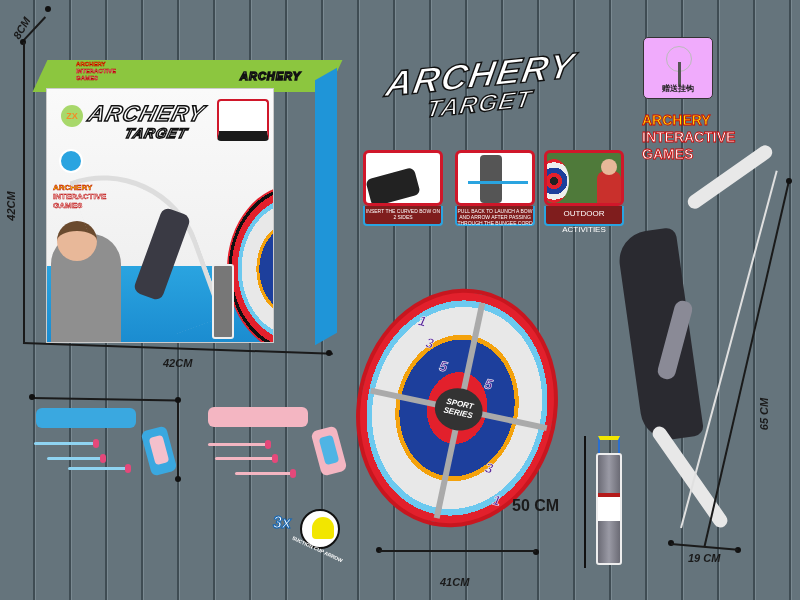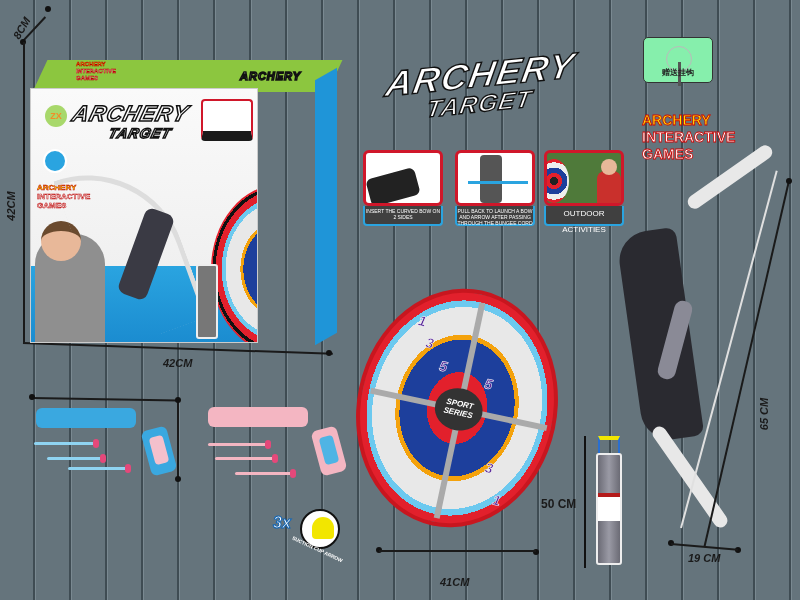--- a/index.html
+++ b/index.html
@@ -21,21 +21,21 @@
 
   
   .box {
     position: absolute; left: 30px; top: 60px; width: 305px; height: 280px;
   }
   .box-top {
     position: absolute; left: 10px; top: 0; width: 295px; height: 32px;
     background: #8cc63f; transform: skewX(-25deg);
   }
   .box-front {
-    position: absolute; left: 0; top: 28px; width: 228px; height: 255px;
+    position: absolute; left: 16px; top: 28px; width: 228px; height: 255px;
     background: linear-gradient(180deg, #fafafa 0%, #f0f0f0 70%, #2aa4e0 70%, #1b8cd0 100%);
     border: 1px solid #ccc; overflow: hidden;
   }
   .box-side {
     position: absolute; left: 285px; top: 14px; width: 22px; height: 265px;
     background: #1f95d8; transform: skewY(-30deg);
   }
   .title-logo {
     position: absolute; font-weight: 900; font-style: italic; color: #fff;
     -webkit-text-stroke: 1.5px #111; letter-spacing: 1px;
@@ -48,29 +48,29 @@
     position: absolute; border-radius: 50%;
   }
   .panel {
     position: absolute; width: 80px; height: 78px;
   }
   .panel .img {
     width: 80px; height: 56px; border: 3px solid #d0172a; border-radius: 6px; background: #fff;
     position: relative; overflow: hidden;
   }
   .panel .cap {
-    width: 80px; height: 20px; background: #404040; border: 2px solid #2aa4e0; border-top: none;
+    width: 80px; height: 20px; background: #7f1d1d; border: 2px solid #2aa4e0; border-top: none;
     color: #fff; font-size: 5px; text-align: center; line-height: 6px; padding-top: 2px;
     border-radius: 0 0 4px 4px;
   }
   .panel .cap.big { font-size: 8px; line-height: 16px; padding-top: 0; }
 
   .hook-card {
-    position: absolute; left: 643px; top: 37px; width: 70px; height: 46px;
-    background: #86efac; border-radius: 5px; border: 1px solid #333;
+    position: absolute; left: 643px; top: 37px; width: 70px; height: 62px;
+    background: #f0abfc; border-radius: 5px; border: 1px solid #333;
   }
   .hook-card .cap { position: absolute; bottom: 4px; width: 100%; text-align: center; font-size: 8px; color: #222; font-weight: bold; }
 
   .big-tag { position: absolute; left: 642px; top: 112px; font-weight: bold; font-size: 14px; line-height: 17px; }
   .big-tag div { -webkit-text-stroke: 0.8px #c00; }
   .big-tag .l1 { color: #ffe600; }
   .big-tag .l2, .big-tag .l3 { color: #fff; }
 
   .quiver {
     position: absolute; left: 596px; top: 453px; width: 26px; height: 112px;
@@ -195,21 +195,21 @@
 <div class="dim-line" style="left:379px;top:550px;width:157px;"></div>
 <div class="dim-text" style="left:440px;top:576px;">41CM</div>
 
 <div class="abs" style="left:300px;top:509px;width:40px;height:40px;border-radius:50%;background:#fff;border:2px solid #111;">
   <div class="abs" style="left:10px;top:6px;width:22px;height:22px;border-radius:50% 50% 4px 4px;background:#f2e600;"></div>
 </div>
 <div class="abs" style="left:273px;top:514px;color:#fff;font-size:16px;font-weight:900;font-style:italic;-webkit-text-stroke:1px #0f63b3;">3x</div>
 <div class="abs" style="left:290px;top:546px;font-size:5px;color:#fff;font-weight:bold;transform:rotate(25deg);">SUCTION CUP ARROW</div>
 
 <div class="abs" style="left:584px;top:436px;width:2px;height:132px;background:#111;"></div>
-<div class="dim-text" style="left:541px;top:497px;font-style:normal;font-size:12px;">50 CM</div>
+<div class="dim-text" style="left:512px;top:497px;font-style:normal;font-size:16px;">50 CM</div>
 <div class="abs" style="left:598px;top:436px;width:22px;height:17px;border-left:2px solid #2a6fd0;border-right:2px solid #2a6fd0;border-top:4px solid #f2e600;"></div>
 <div class="quiver">
   <div class="abs" style="left:0;top:38px;width:22px;height:28px;background:#fff;border-top:4px solid #b41a1a;"></div>
 </div>
 
 <div class="abs" style="left:680px;top:170px;width:100px;height:14px;background:#e8e8e8;border-radius:7px;transform:rotate(-35deg);"></div>
 <div class="abs" style="left:630px;top:230px;width:60px;height:210px;background:#2a2a30;border-radius:30px 10px 10px 30px;transform:rotate(-8deg);"></div>
 <div class="abs" style="left:666px;top:300px;width:18px;height:80px;background:#8a8a96;border-radius:8px;transform:rotate(15deg);"></div>
 <div class="abs" style="left:630px;top:470px;width:120px;height:14px;background:#e8e8e8;border-radius:7px;transform:rotate(55deg);"></div>
 <div class="dim-line" style="left:777px;top:170px;width:370px;background:#e0e0e0;transform:rotate(105deg);"></div>

